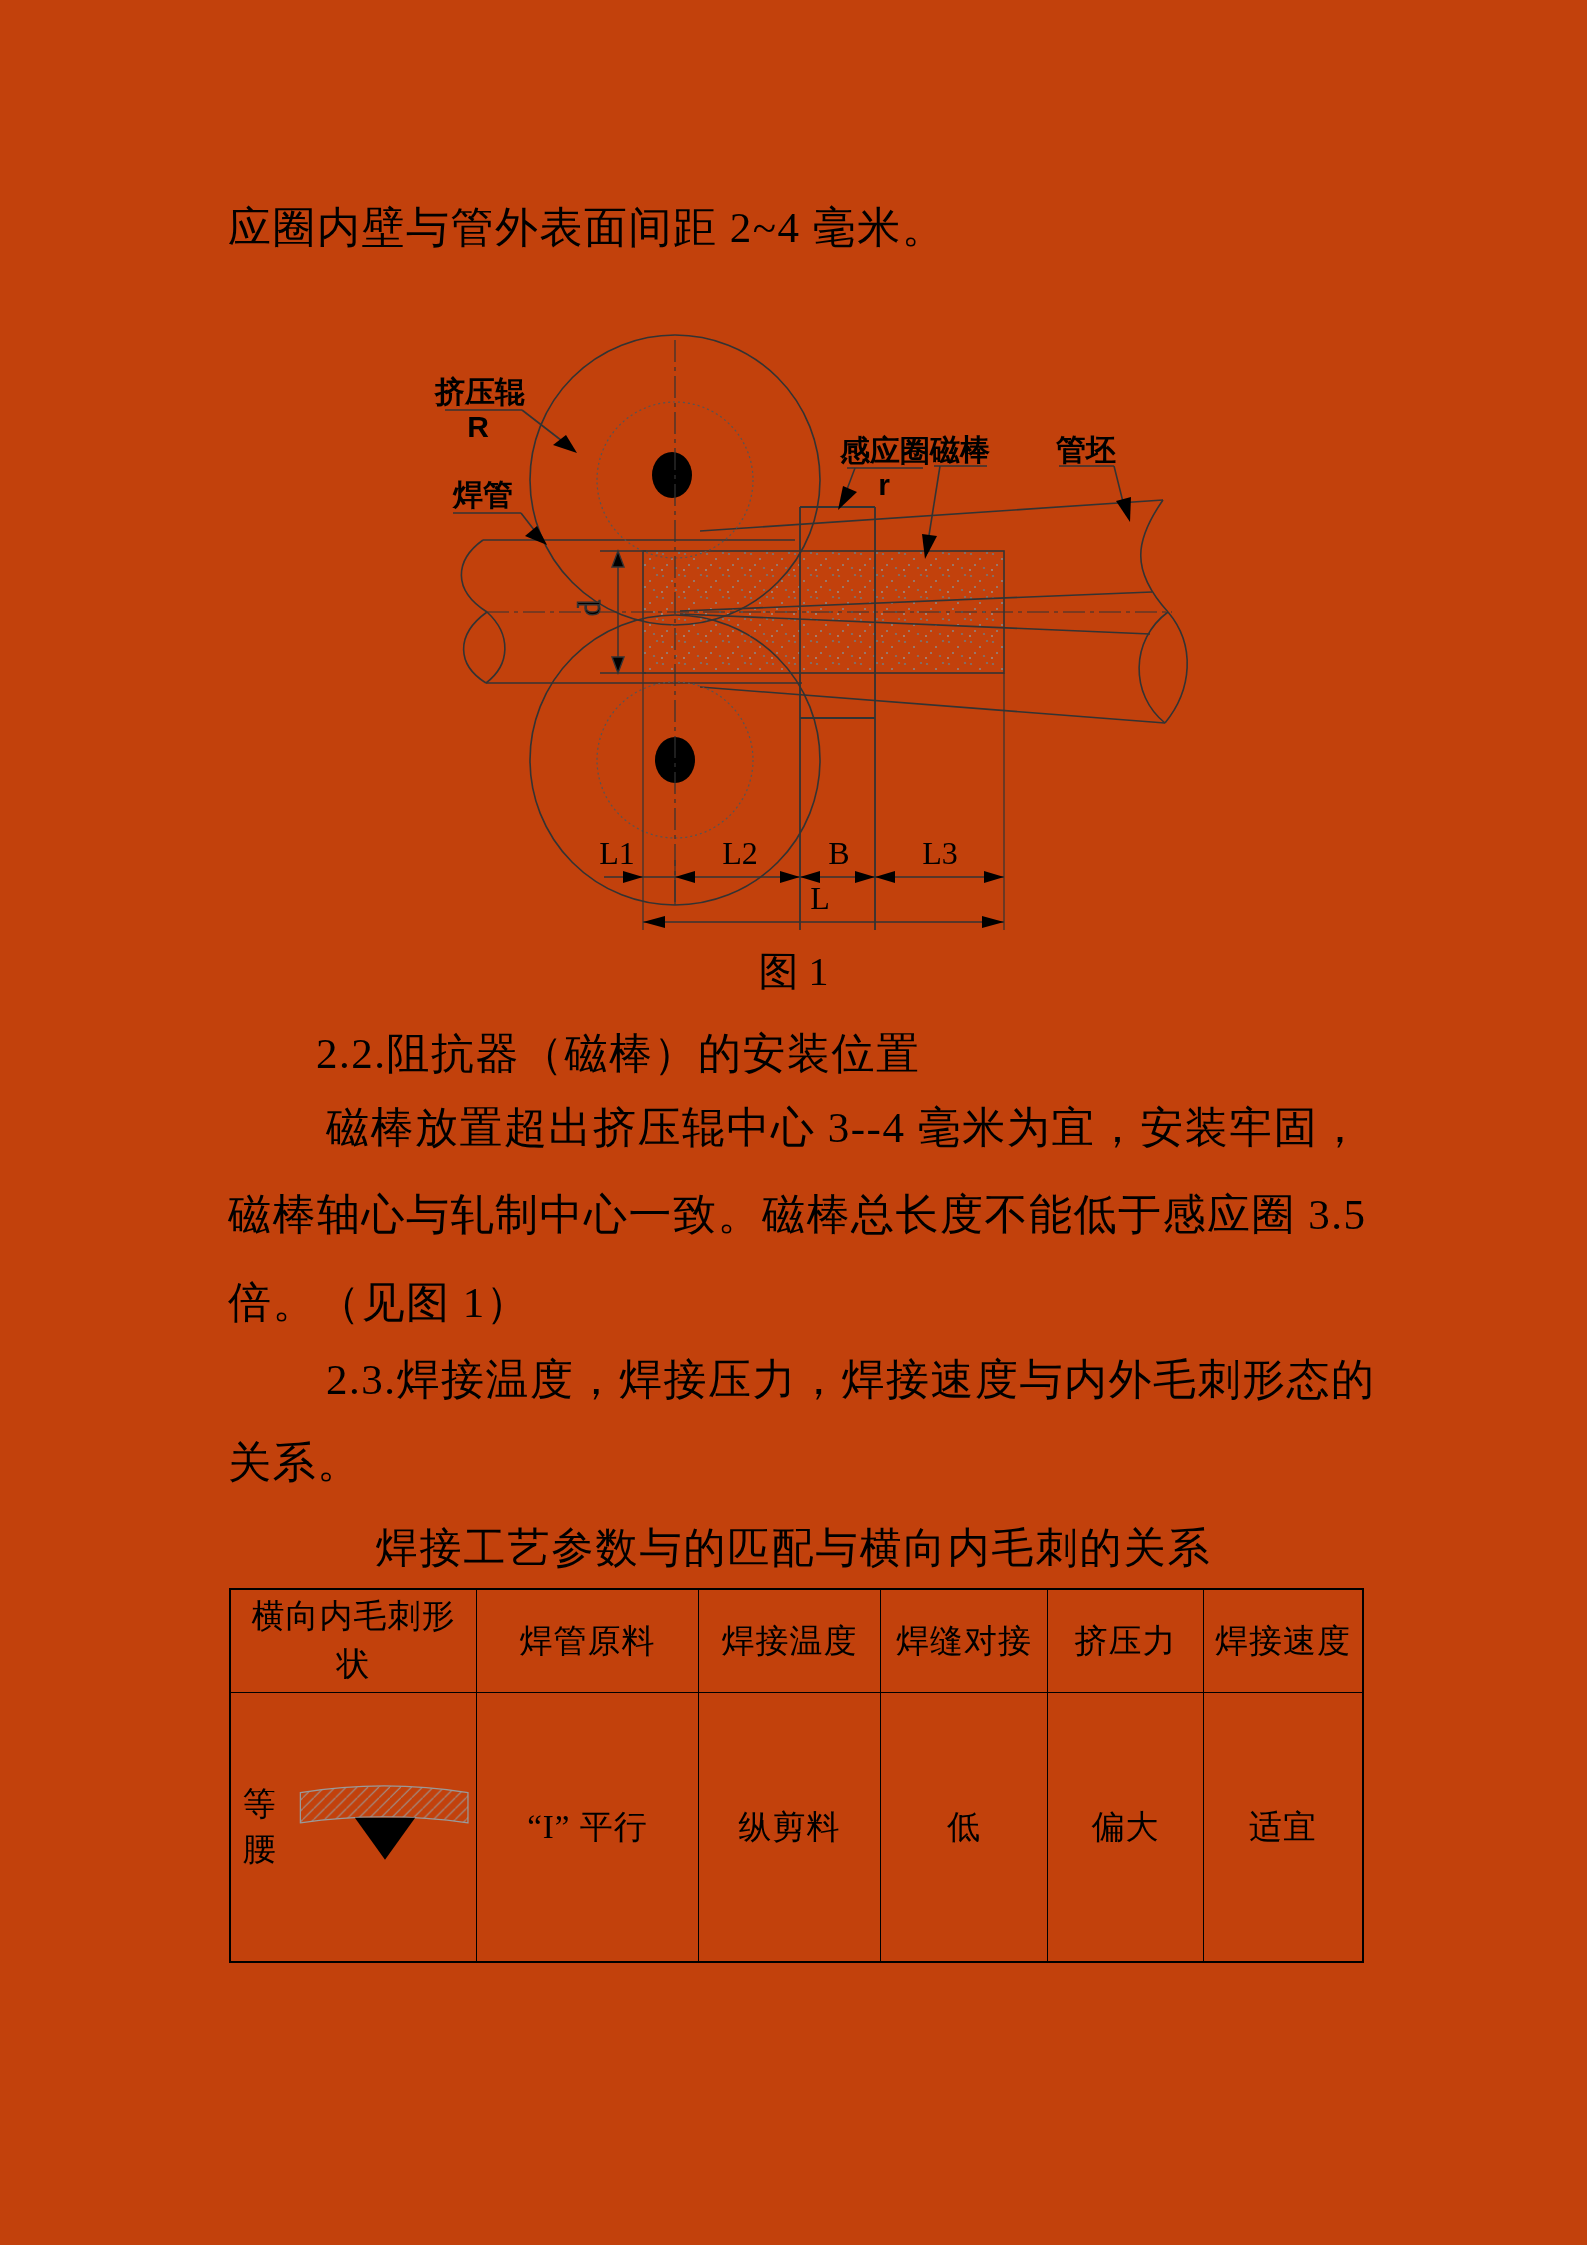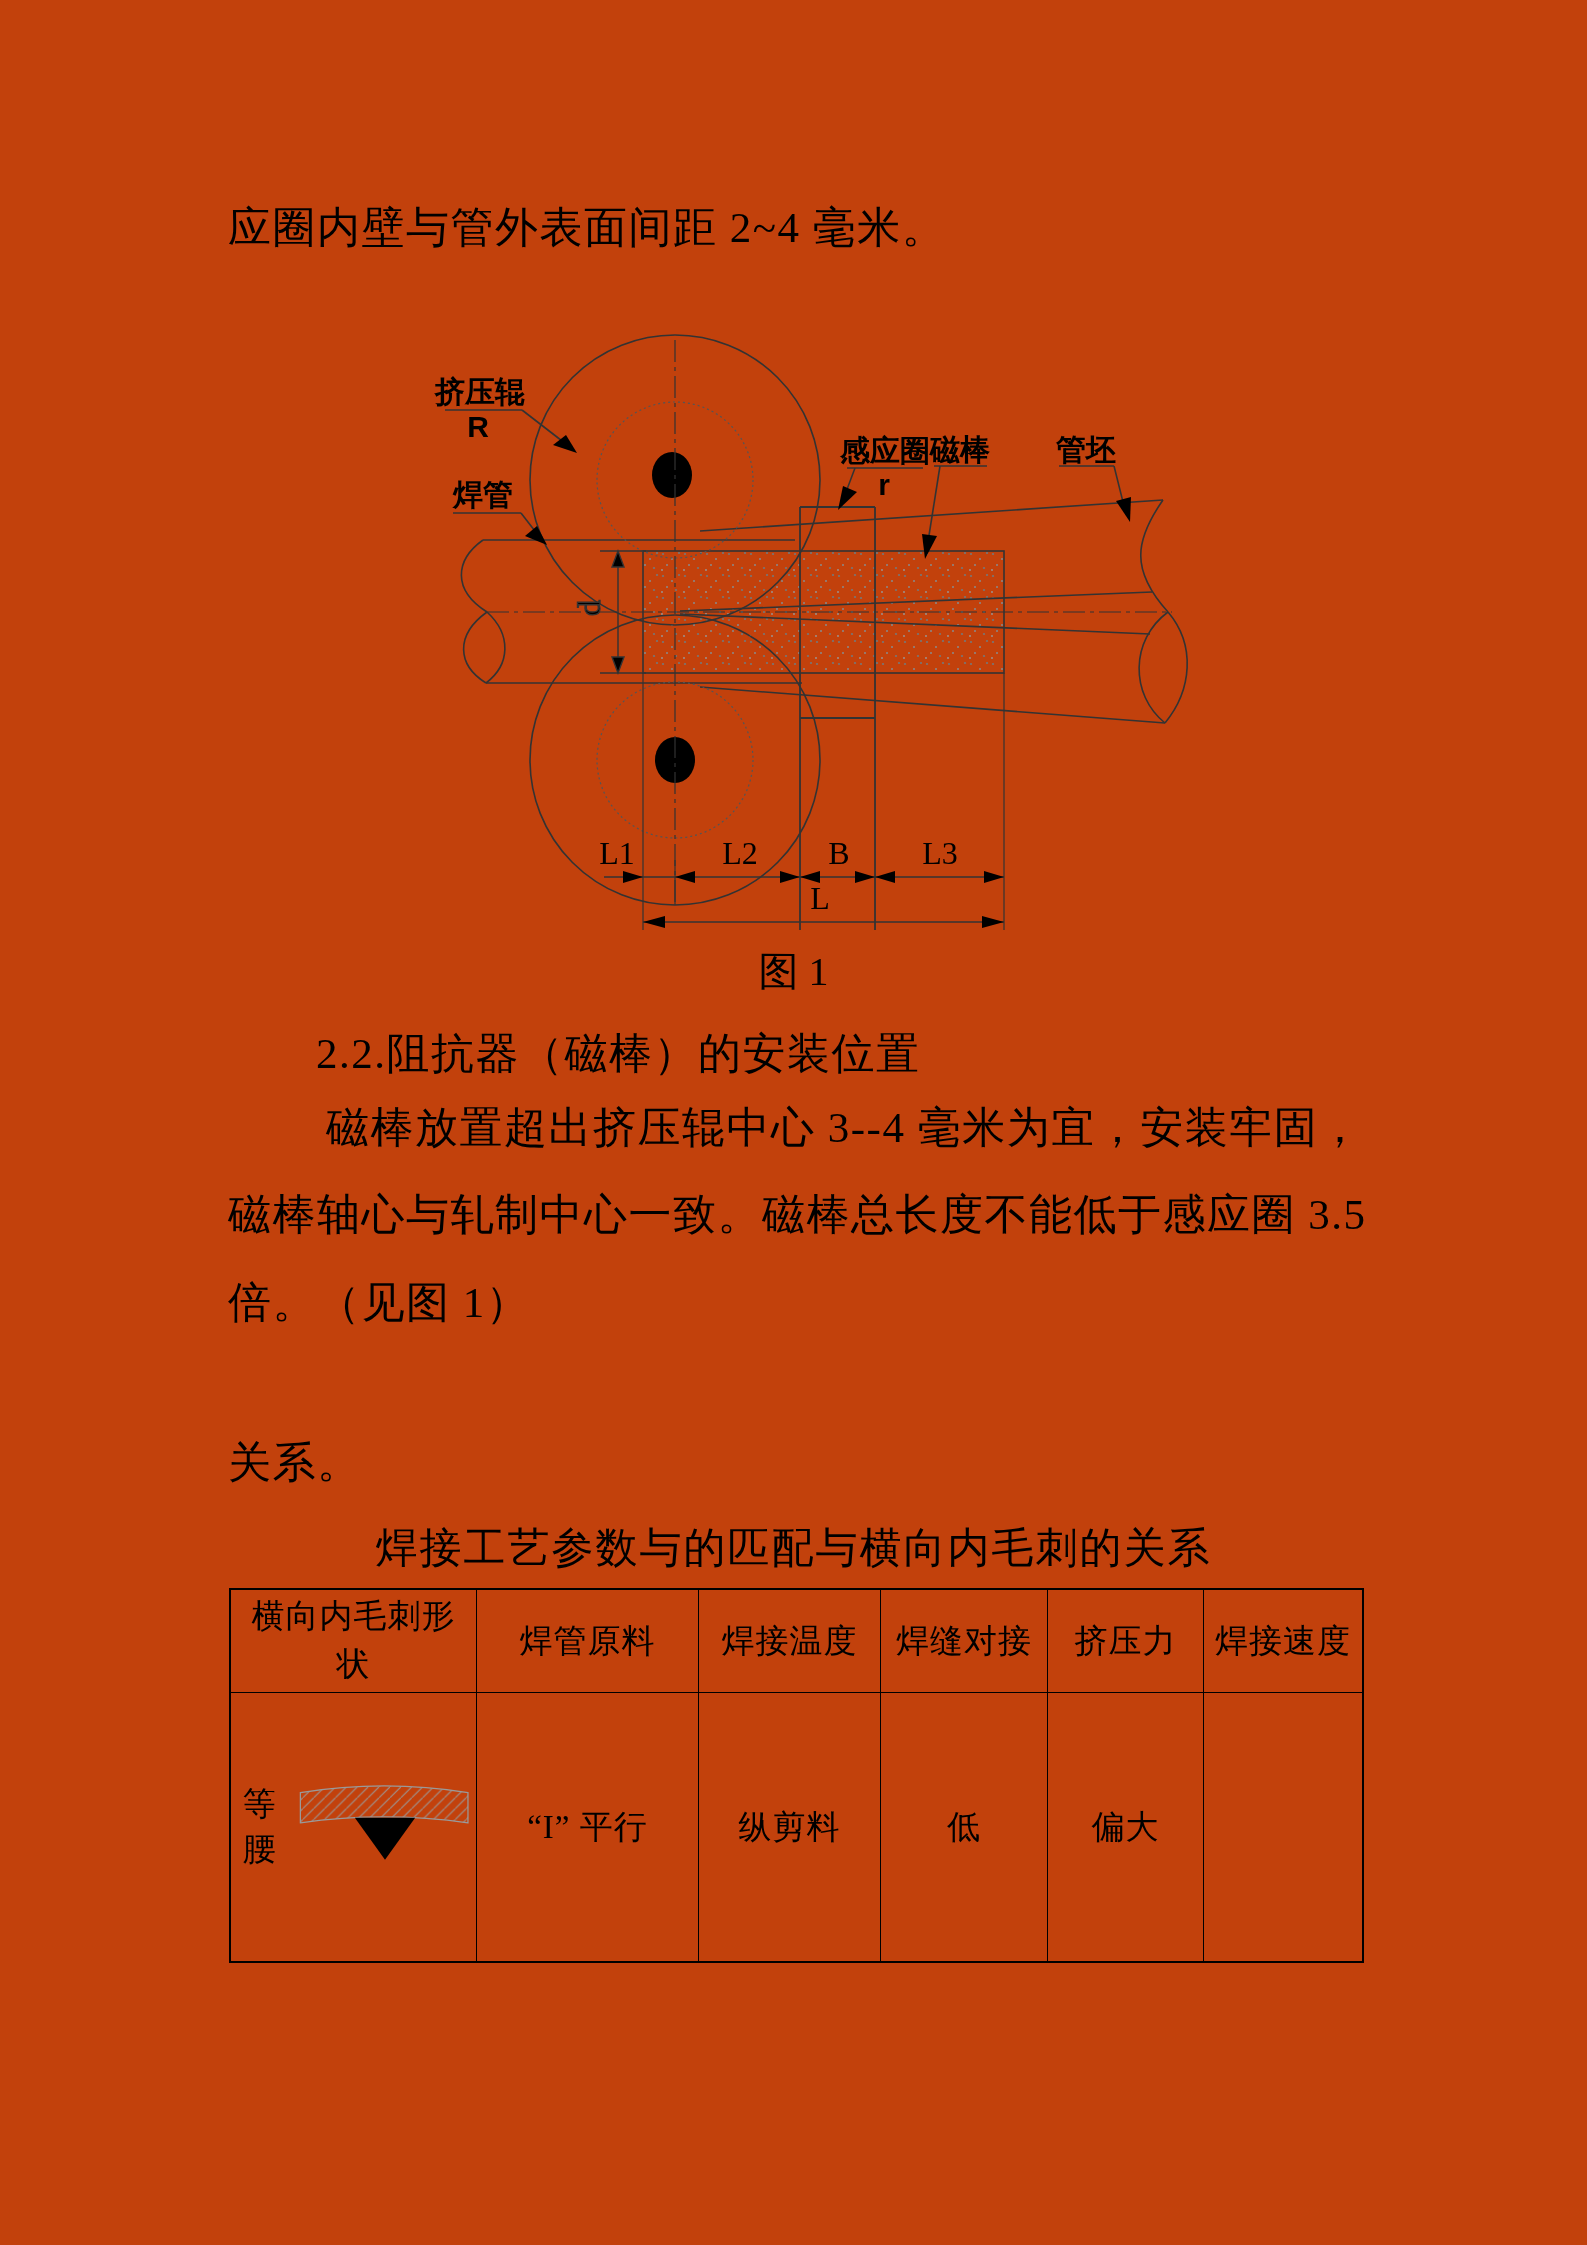--- a/index.html
+++ b/index.html
@@ -173,20 +173,21 @@
     </g>
   </svg>
 
   <div class="caption" style="top:944px;">图 1</div>
 
   <div class="tline" style="left:316px;top:1020px;margin-top:8px;">2.2.阻抗器（磁棒）的安装位置</div>
   <div class="tline" style="left:326px;top:1102px;">磁棒放置超出挤压辊中心 3--4 毫米为宜，安装牢固，</div>
   <div class="tline" style="left:228px;top:1189px;">磁棒轴心与轧制中心一致。磁棒总长度不能低于感应圈 3.5</div>
   <div class="tline" style="left:228px;top:1277px;">倍。（见图 1）</div>
 
+  <div class="tline" style="left:326px;top:1354px;">2.3.焊接温度，焊接压力，焊接速度与内外毛刺形态的</div>
   <div class="tline" style="left:228px;top:1437px;">关系。</div>
 
   <div class="ttitle" style="top:1520px;">焊接工艺参数与的匹配与横向内毛刺的关系</div>
 
   <div class="wtable">
     <div class="cell h1">横向内毛刺形状</div>
     <div class="cell">焊管原料</div>
     <div class="cell">焊接温度</div>
     <div class="cell">焊缝对接</div>
     <div class="cell">挤压力</div>
@@ -201,15 +202,16 @@
           </pattern>
         </defs>
         <path d="M10,20 Q110,4 210,20 L210,56 Q110,42 10,56 Z" fill="url(#hatch)" stroke="#9a9a9a" stroke-width="1.5"></path>
         <path d="M75,50 L147,50 L111,100 Z" fill="#000"></path>
       </svg>
     </div>
     <div class="cell bottomrow">“I” 平行</div>
     <div class="cell bottomrow">纵剪料</div>
     <div class="cell bottomrow">低</div>
     <div class="cell bottomrow">偏大</div>
+    <div class="cell bottomrow last">适宜</div>
   </div>
 
 </div>
 
 </body></html>

